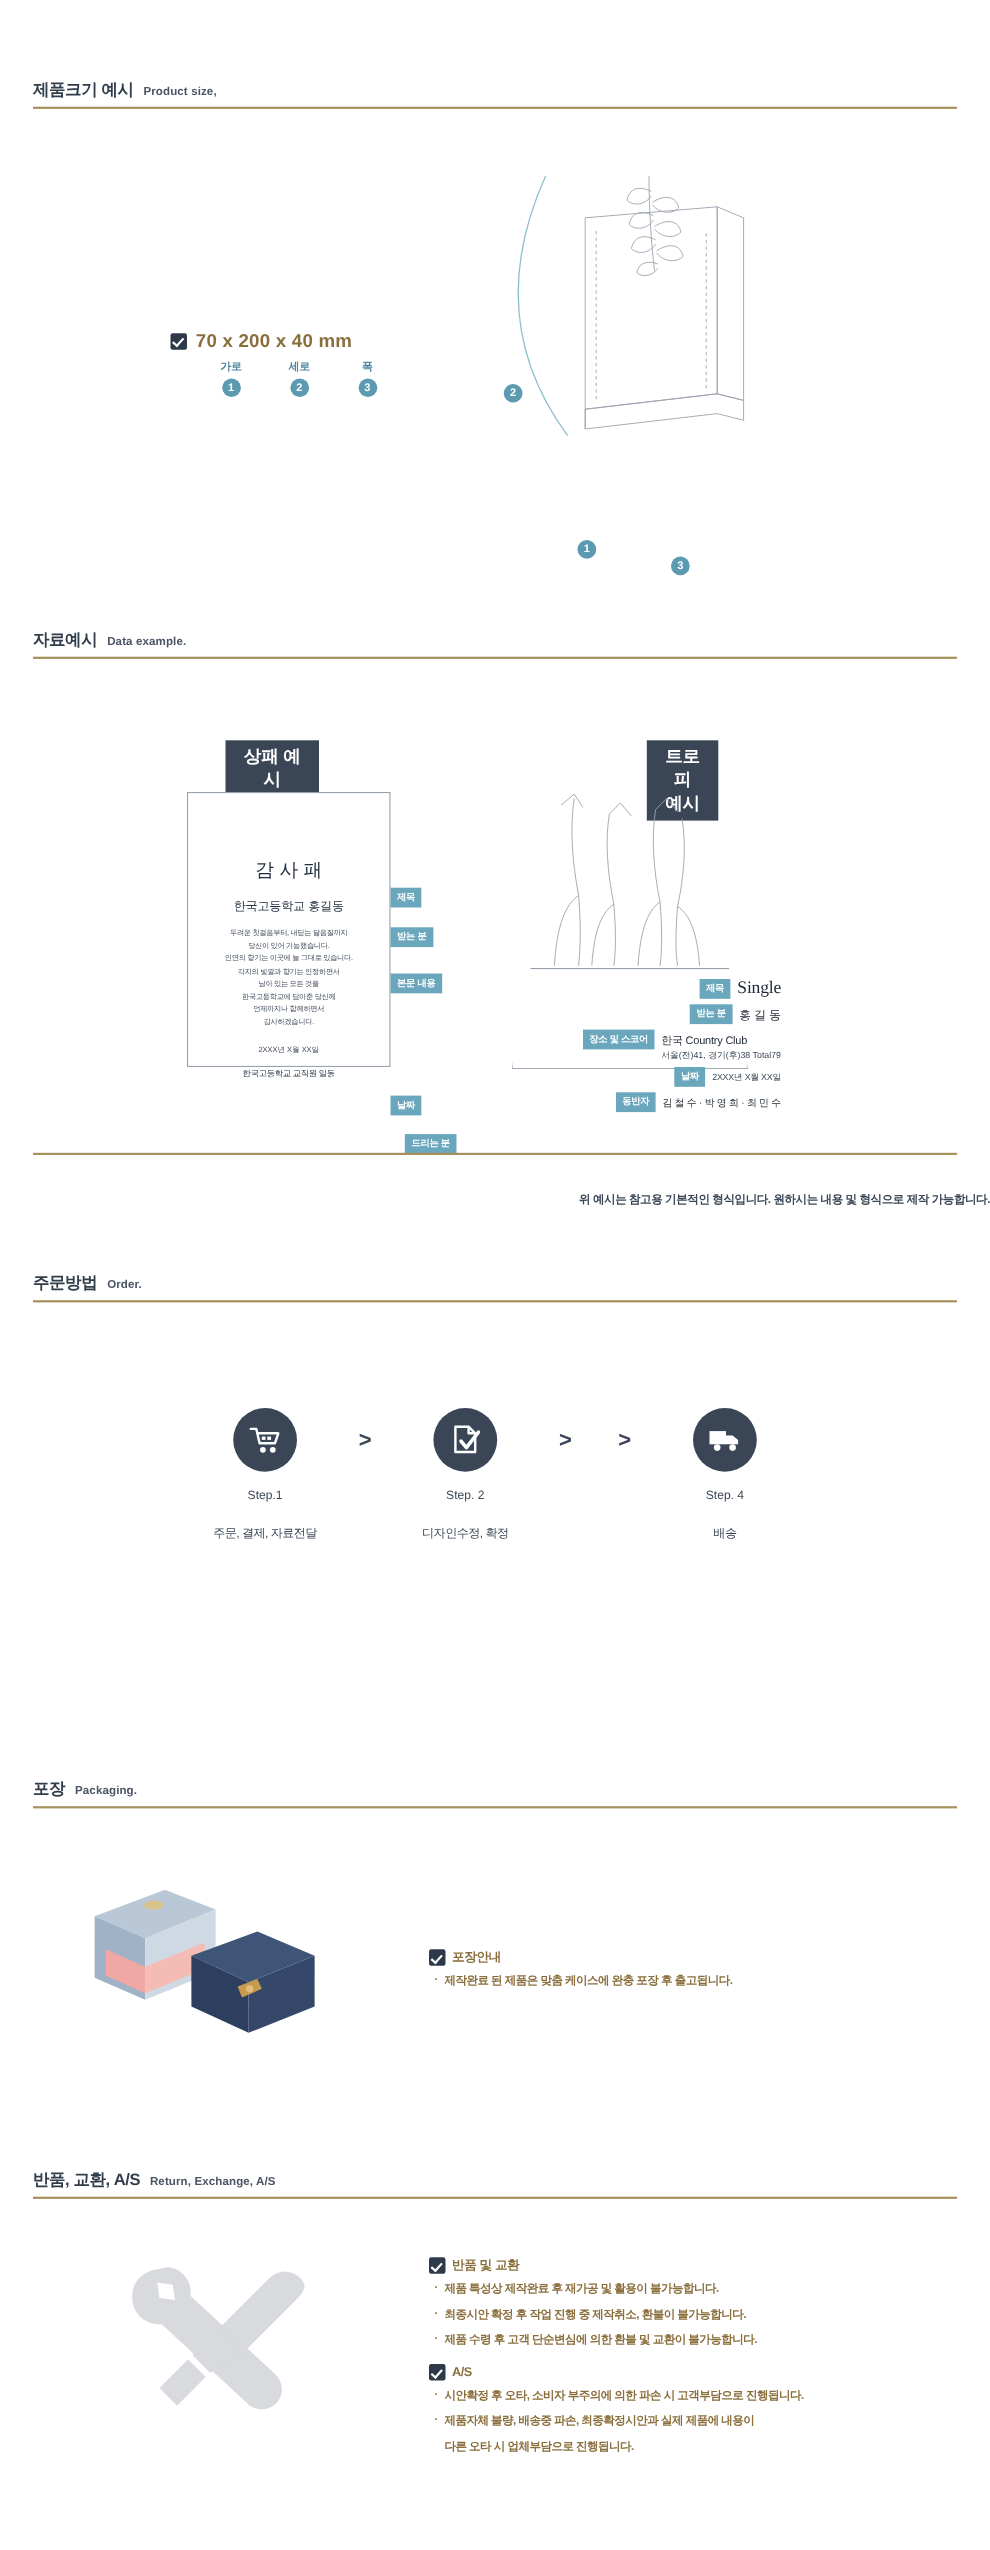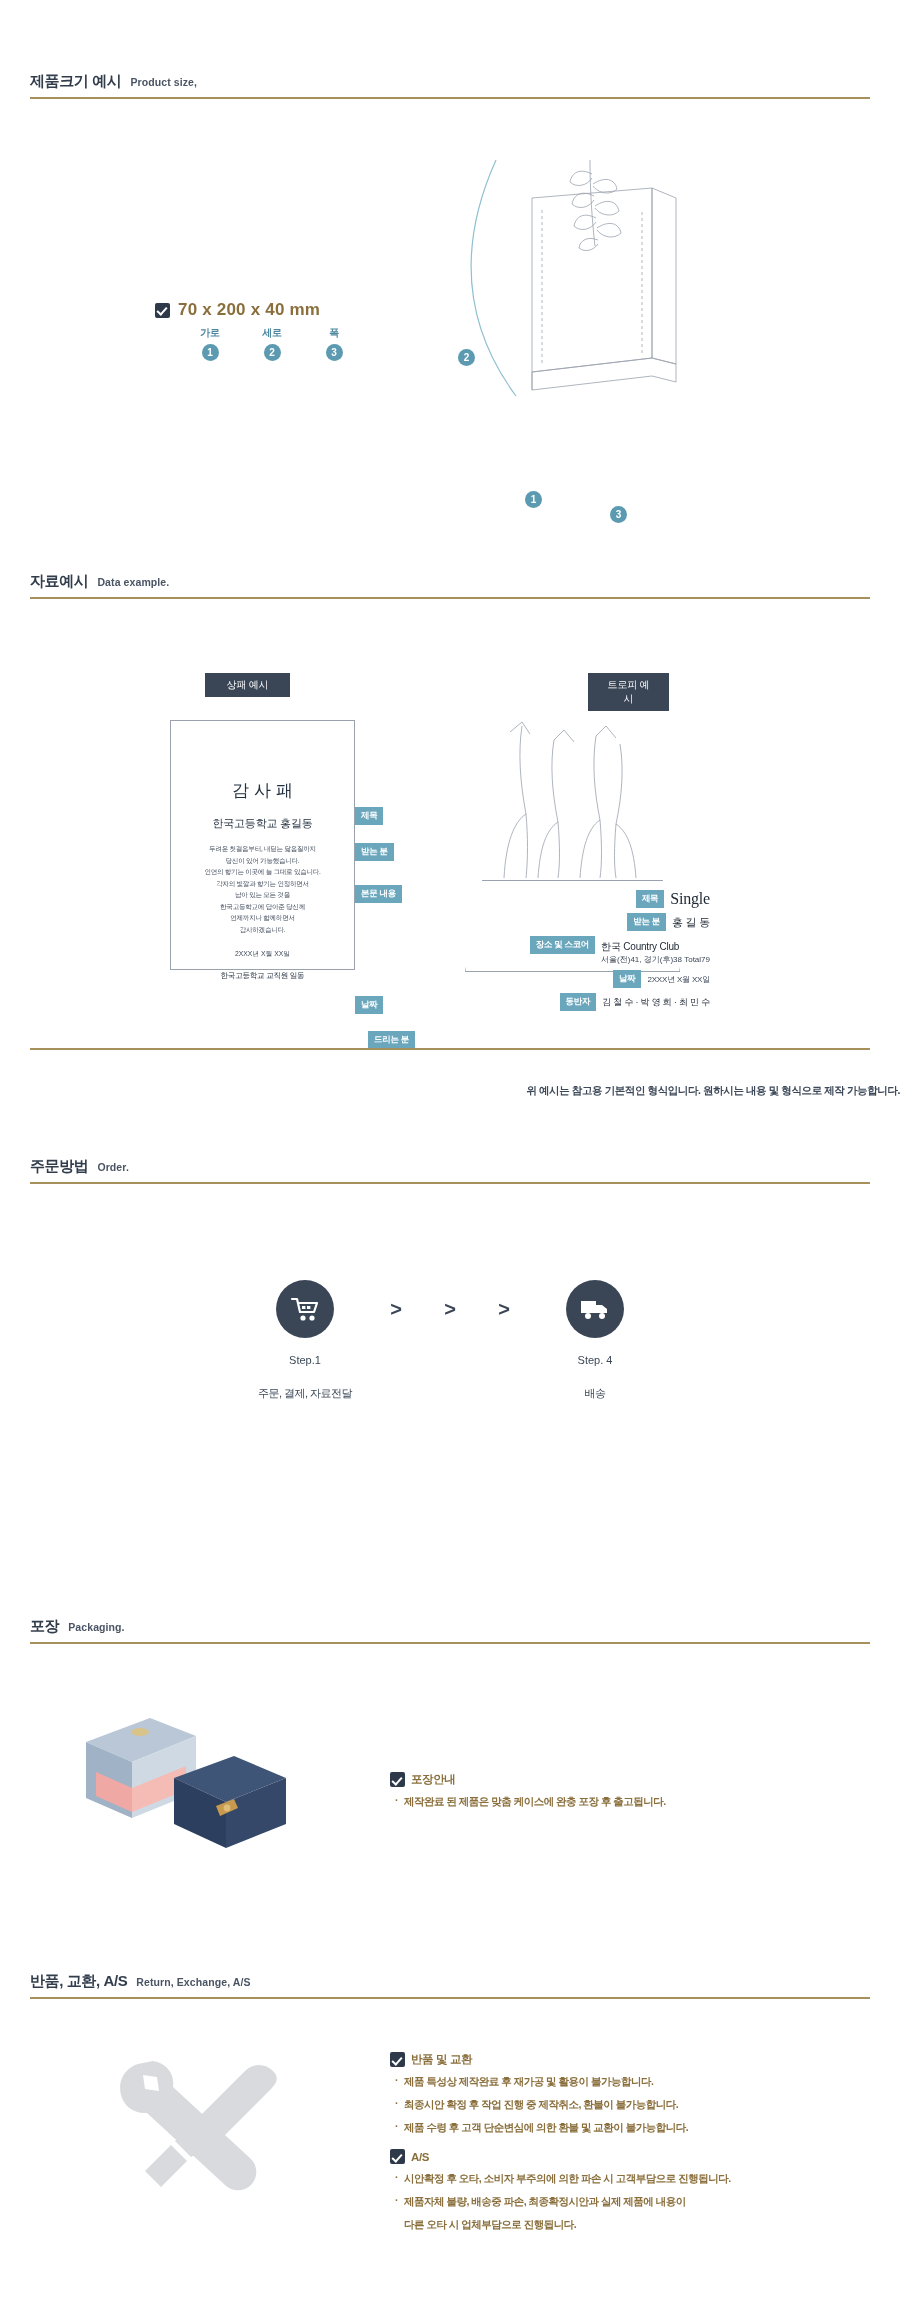--- a/index.html
+++ b/index.html
@@ -128,22 +128,22 @@
     font-weight: bold;
   }
 
   
   #sec-data { top: 572px; }
 
   .ex-badge {
     position: absolute;
     background: #3a4656;
     color: #ffffff;
-    font-size: 10px;
-    font-weight: normal;
+    font-size: 16px;
+    font-weight: bold;
     letter-spacing: -0.2px;
     padding: 5px 16px;
     text-align: center;
   }
 
   .tag {
     display: inline-block;
     background: #6aa7bd;
     color: #ffffff;
     font-size: 8.5px;
@@ -432,21 +432,21 @@
 
 <div class="section-head" id="sec-data">
   <div class="titles">
     <span class="sh-ko">자료예시</span>
     <span class="sh-en">Data example.</span>
   </div>
   <div class="sh-rule"></div>
 </div>
 
 <div class="ex-badge" style="left:205px; top:673px; width:85px;">상패 예시</div>
-<div class="ex-badge" style="left:588px; top:673px; width:81px;">트로피 예시</div>
+<div class="ex-badge" style="left:588px; top:673px; width:65px;">트로피 예시</div>
 
 <svg style="position:absolute; left:168px; top:722px;" width="70" height="130" viewBox="0 0 70 130">
   <g fill="none" stroke="#9aa2ad" stroke-width="0.8">
     <path d="M44 6 C18 22 8 56 14 84 C20 70 30 50 44 34 Z"></path>
     <path d="M44 6 C52 30 48 62 32 86 C34 60 40 30 44 10"></path>
     <path d="M20 86 C16 100 14 112 16 124"></path>
   </g>
 </svg>
 
 <div class="plaque">
@@ -543,20 +543,31 @@
         <circle cx="13" cy="23" r="2.6" fill="#fff"></circle>
         <circle cx="22" cy="23" r="2.6" fill="#fff"></circle>
       </svg>
     </div>
     <div class="step-n">Step.1</div>
     <div class="step-desc">주문, 결제, 자료전달</div>
   </div>
 
   <div class="step-arrow">&gt;</div>
 
+  <div class="step">
+    <div class="step-circle">
+      <svg width="28" height="30" viewBox="0 0 28 30">
+        <path d="M5 3 H17 L23 9 V26 H5 Z" fill="none" stroke="#fff" stroke-width="2.2" stroke-linejoin="round"></path>
+        <path d="M17 3 V9 H23" fill="none" stroke="#fff" stroke-width="2.2" stroke-linejoin="round"></path>
+        <path d="M10 16 L15 22 L26 8" fill="none" stroke="#fff" stroke-width="3.2" stroke-linecap="round" stroke-linejoin="round"></path>
+      </svg>
+    </div>
+    <div class="step-n">Step. 2</div>
+    <div class="step-desc">디자인수정, 확정</div>
+  </div>
 
   <div class="step-arrow">&gt;</div>
 
 
   <div class="step-arrow">&gt;</div>
 
   <div class="step">
     <div class="step-circle">
       <svg width="32" height="26" viewBox="0 0 32 26">
         <rect x="2" y="5" width="15" height="12" fill="#fff"></rect>

